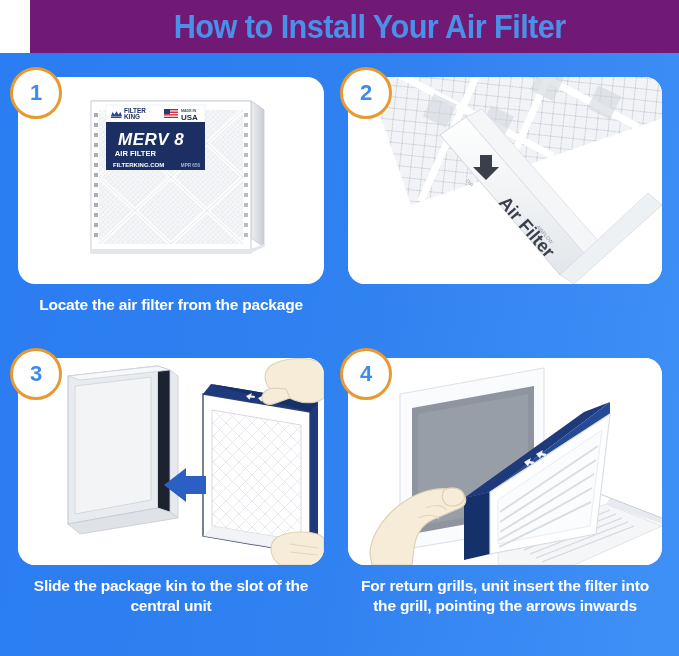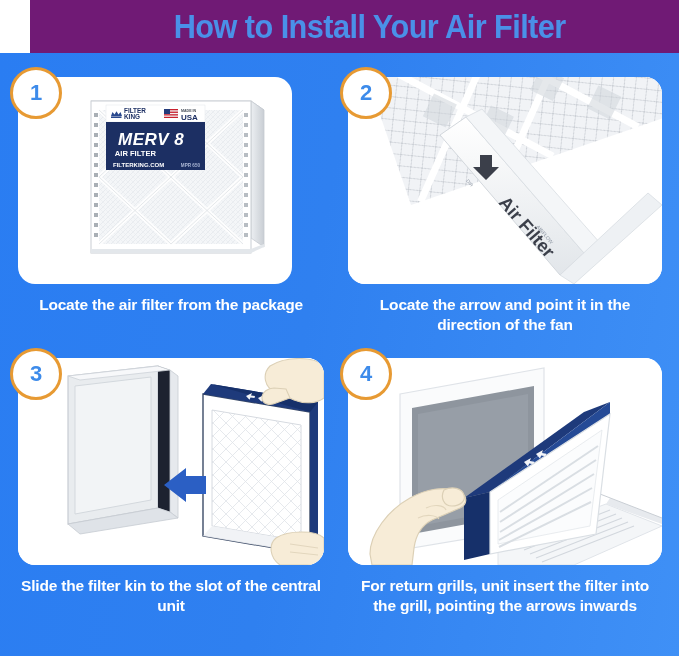--- a/index.html
+++ b/index.html
@@ -47,21 +47,21 @@
     position:absolute;left:0;width:100%;
     text-align:center;color:#ffffff;font-weight:bold;
     font-size:15.5px;line-height:20px;letter-spacing:-0.2px;
   }
 
   
   #step1{left:18px;top:24px;width:306px;height:260px;}
   #step2{left:348px;top:24px;width:314px;height:260px;}
   #step3{left:18px;top:305px;width:306px;height:272px;}
   #step4{left:348px;top:305px;width:314px;height:272px;}
-  #step1 .step-card{width:274px;height:207px;}
+  #step1 .step-card{width:306px;height:207px;}
   #step2 .step-card{width:314px;height:207px;}
   #step3 .step-card{width:306px;height:207px;}
   #step4 .step-card{width:314px;height:207px;}
   #step1 .caption{top:218px;}
   #step2 .caption{top:218px;}
   #step3 .caption{top:218px;}
   #step4 .caption{top:218px;}
 
   .art{position:absolute;left:0;top:0;width:100%;height:207px;overflow:hidden;border-radius:17px;}
   svg{display:block;}
@@ -228,21 +228,20 @@
             <g transform="translate(138,103) rotate(-42)">
               <path d="M0 0 L13 -13 L13 -6 L25 -6 L25 6 L13 6 L13 13 Z" fill="#3b3f4a" transform="rotate(-48)"></path>
             </g>
             <text x="150" y="126" transform="rotate(49 150 126)" font-family="Liberation Sans, sans-serif" font-size="18" font-weight="bold" fill="#3b3f4a">Air Filter</text>
             <text x="188" y="150" transform="rotate(49 188 150)" font-family="Liberation Sans, sans-serif" font-size="5" fill="#9099a5">AIRFLOW</text>
             <text x="118" y="104" transform="rotate(49 118 104)" font-family="Liberation Sans, sans-serif" font-size="4.5" fill="#9099a5">DIR</text>
           </svg>
         </div>
       </div>
       <div class="badge">2</div>
-      <div class="caption">Locate the arrow and point it in the direction of the fan</div>
     </div>
 
     <div class="step" id="step3">
       <div class="step-card">
         <div class="art">
           <svg width="306" height="207" viewBox="0 0 306 207">
             <defs>
               <pattern id="quilt3" width="13" height="13" patternUnits="userSpaceOnUse">
                 <rect width="13" height="13" fill="#ffffff"></rect>
                 <path d="M0 13 L13 0 M0 0 L13 13" stroke="#dfe3e9" stroke-width="0.8" fill="none"></path>
@@ -287,21 +286,21 @@
               <path d="M272 186 L300 190 M272 194 L300 197" stroke="#e2d6bd" stroke-width="1" fill="none"></path>
             </g>
 
             <g>
               <path d="M188 118 L188 136 L168 136 L168 144 L146 127 L168 110 L168 118 Z" fill="#2b5fc4"></path>
             </g>
           </svg>
         </div>
       </div>
       <div class="badge">3</div>
-      <div class="caption">Slide the filter kin to the slot of the central unit</div>
+      <div class="caption">Slide the package kin to the slot of the central unit</div>
     </div>
 
     <div class="step" id="step4">
       <div class="step-card">
         <div class="art">
           <svg width="314" height="207" viewBox="0 0 314 207">
             <rect x="0" y="0" width="314" height="207" fill="#ffffff"></rect>
 
             <g>
               <path d="M52 36 L196 10 L196 168 L52 192 Z" fill="#fafbfc" stroke="#dfe3e8" stroke-width="1.2"></path>

